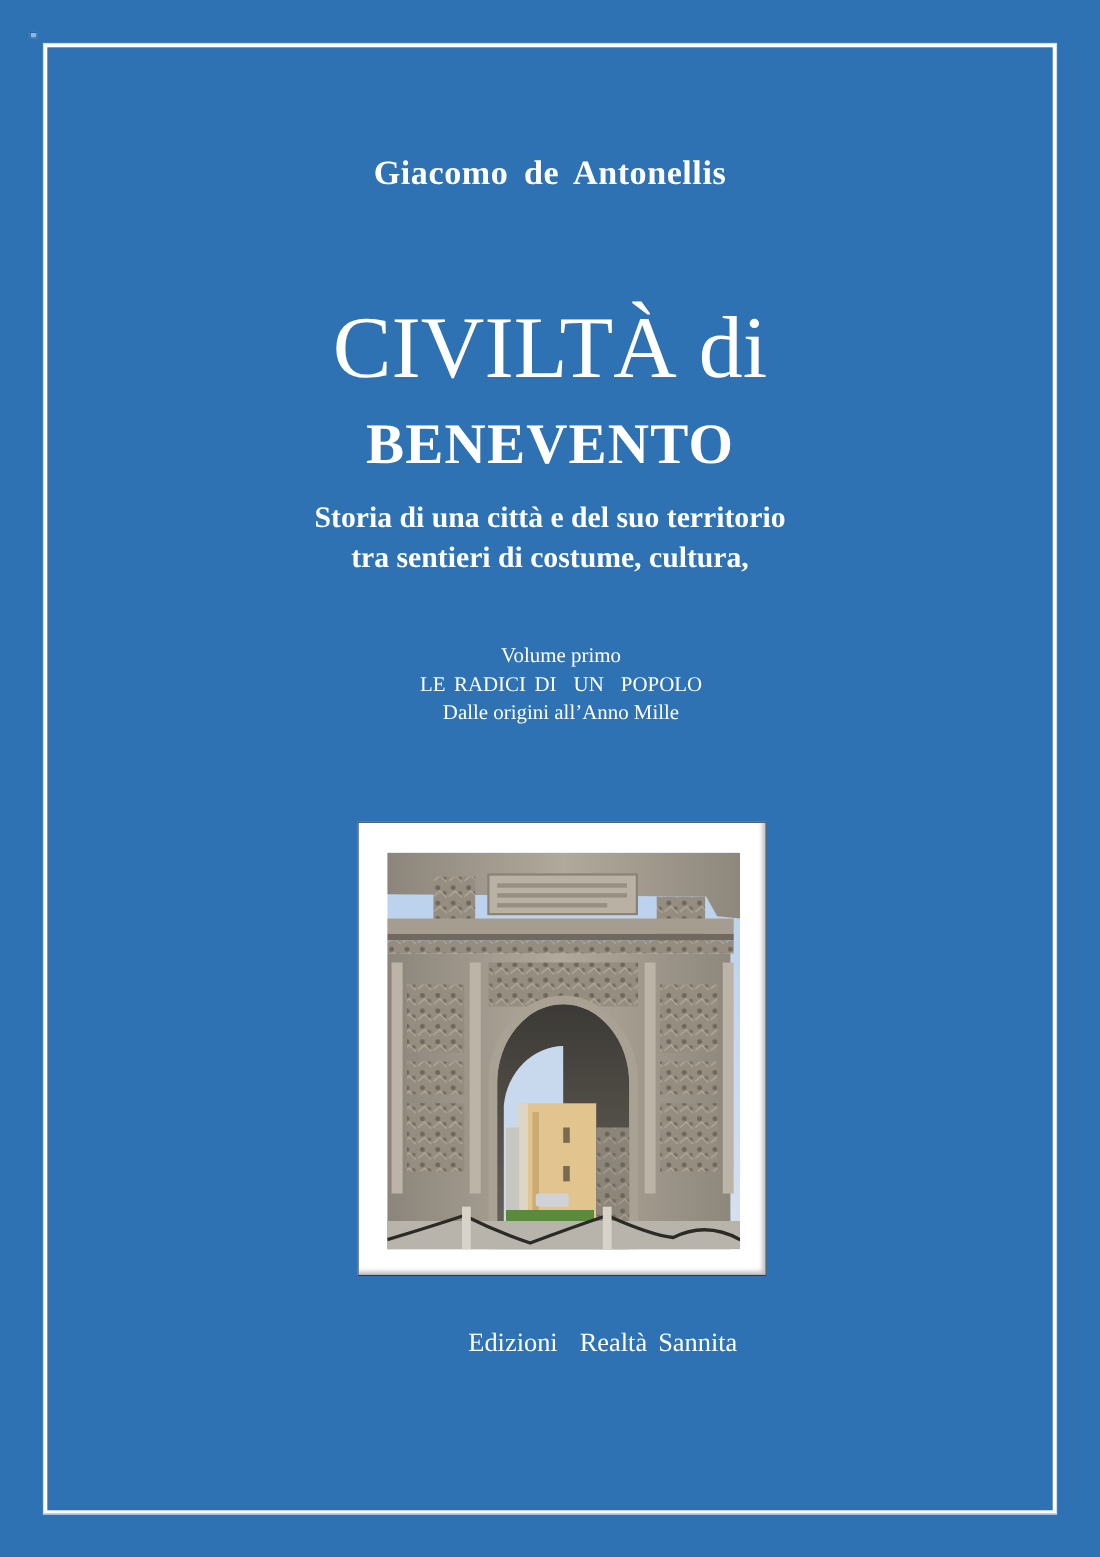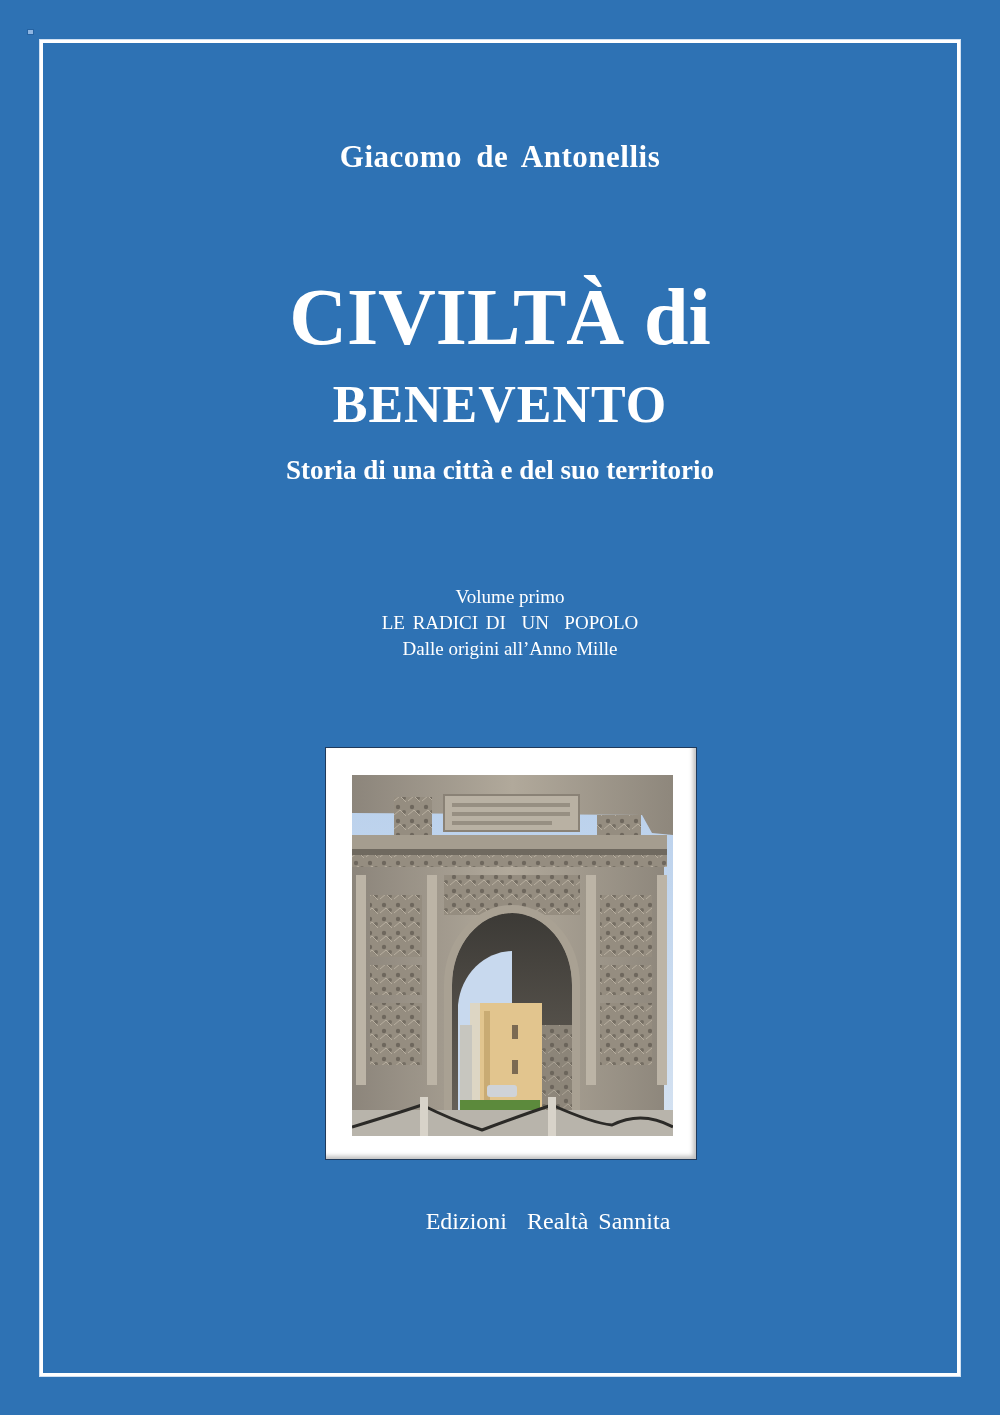--- a/index.html
+++ b/index.html
@@ -24,21 +24,21 @@
   }
   .center-text {
     position: absolute; left: 0; width: 1000px;
     text-align: center; white-space: nowrap;
   }
   .author {
     top: 118px; font-size: 31px; font-weight: bold; letter-spacing: 0.5px;
     word-spacing: 6px;
     margin-top: 21px;
   }
-  .title1 { top: 272px; font-size: 80px; font-weight: bold; line-height: 90px; }
+  .title1 { top: 272px; font-size: 80px; font-weight: normal; line-height: 90px; }
   .title2 { top: 360px; font-size: 52px; font-weight: bold; line-height: 90px; letter-spacing: 1px; }
   .subtitle {
     top: 452px; font-size: 27px; font-weight: bold; line-height: 36px;
   }
   .subtitle div { display: block; }
   .volume {
     top: 584px; font-size: 19px; line-height: 26px; padding-left: 10px;
   }
   .volume .vol-title { word-spacing: 3px; }
   .photo-frame {
@@ -63,20 +63,21 @@
 <div class="corner-mark"></div>
 <div class="frame"></div>
 
 <div class="center-text author">Giacomo de Antonellis</div>
 
 <div class="center-text title1">CIVILTÀ di</div>
 <div class="center-text title2">BENEVENTO</div>
 
 <div class="center-text subtitle">
   <div>Storia di una città e del suo territorio</div>
+  <div>tra sentieri di costume, cultura,</div>
 </div>
 
 <div class="center-text volume">
   <div>Volume primo</div>
   <div class="vol-title" style="white-space:pre">LE RADICI DI  UN  POPOLO</div>
   <div>Dalle origini all’Anno Mille</div>
 </div>
 
 <div class="photo-frame">
   <div class="photo">

